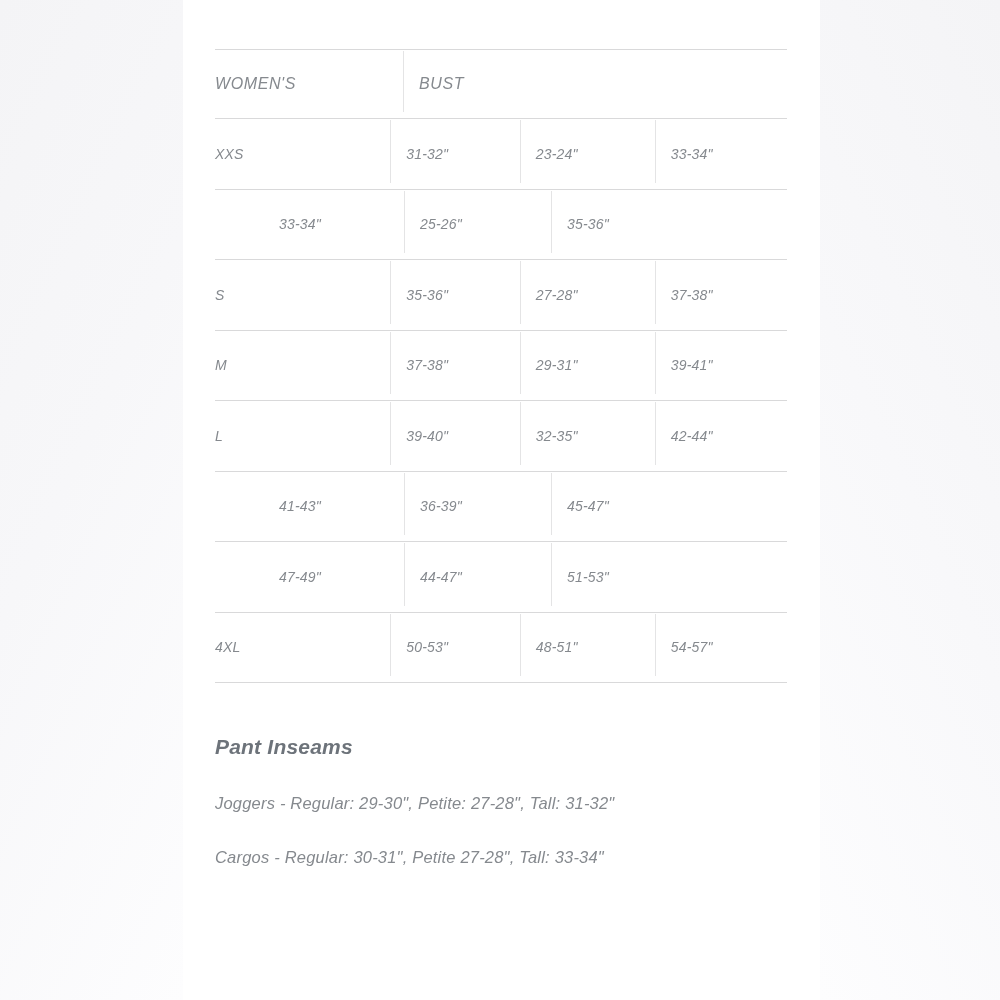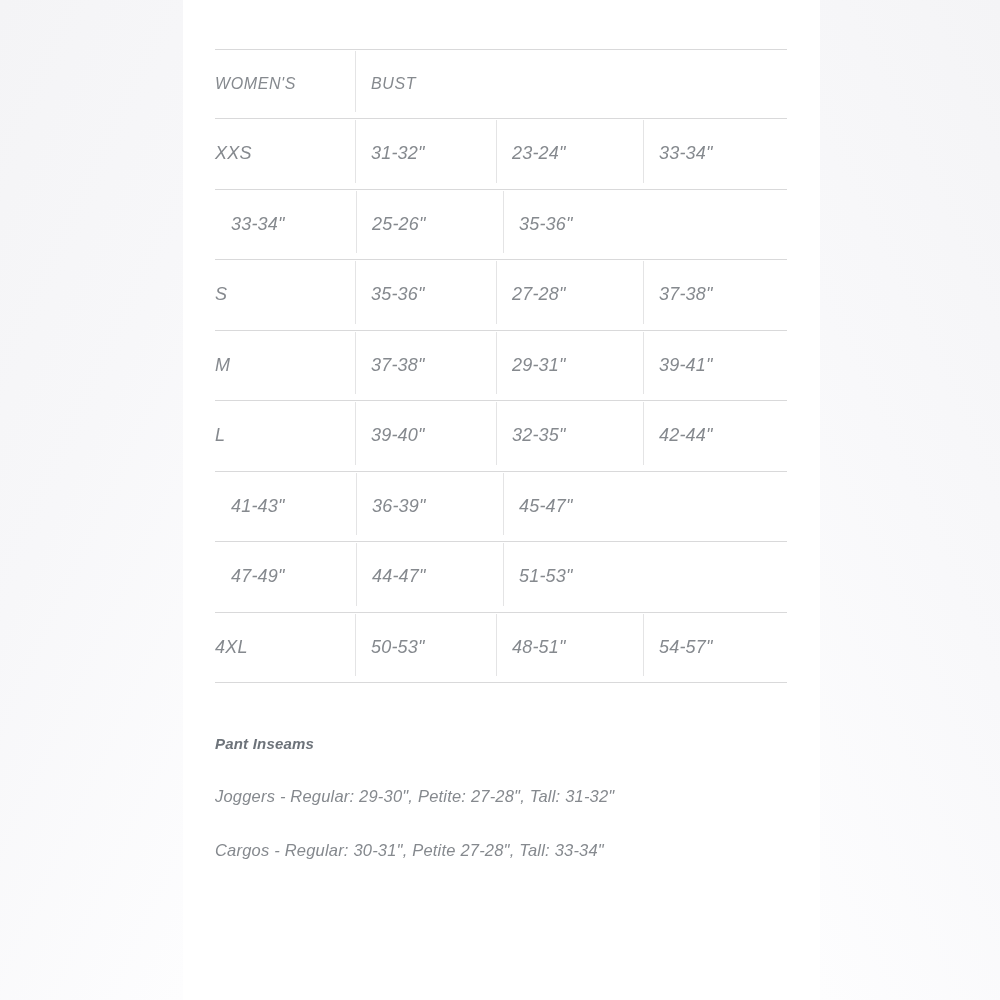--- a/index.html
+++ b/index.html
@@ -37,44 +37,44 @@
     display: flex;
     height: 70.5px;
     border-bottom: 1px solid var(--border-h, #d9d9da);
   }
   .row.header { height: 69px; }
   .cell {
     position: relative;
     display: flex;
     align-items: center;
     padding-left: 16px;
-    font-size: 18px;
+    font-size: 14px;
     color: var(--text, #85898e);
     letter-spacing: 0.2px;
   }
   .row.header .cell {
     font-size: 16px;
     letter-spacing: 0.6px;
   }
   .cell.c0 { width: 140px; padding-left: 0; }
-  .cell.c1 { width: 141px; }
+  .cell.c1 { width: 141px; margin-left: 48px; }
   .cell.c2 { width: 147px; }
   .cell.c3 { width: 144px; }
   .cell + .cell::before {
     content: "";
     position: absolute;
     left: 0; top: 1px; bottom: 6px;
     width: 1px;
     background: var(--border-v, #e4e4e5);
   }
 
   .notes { margin-left: 32px; width: 572px; }
   .notes-title {
     margin-top: 52px;
-    font-size: 15px;
+    font-size: 21px;
     font-weight: bold;
     color: var(--heading, #6d737a);
     letter-spacing: 0.2px;
   }
   .note-line {
     margin-top: 35px;
     font-size: 16.5px;
     color: var(--text, #85898e);
     letter-spacing: 0.2px;
   }

